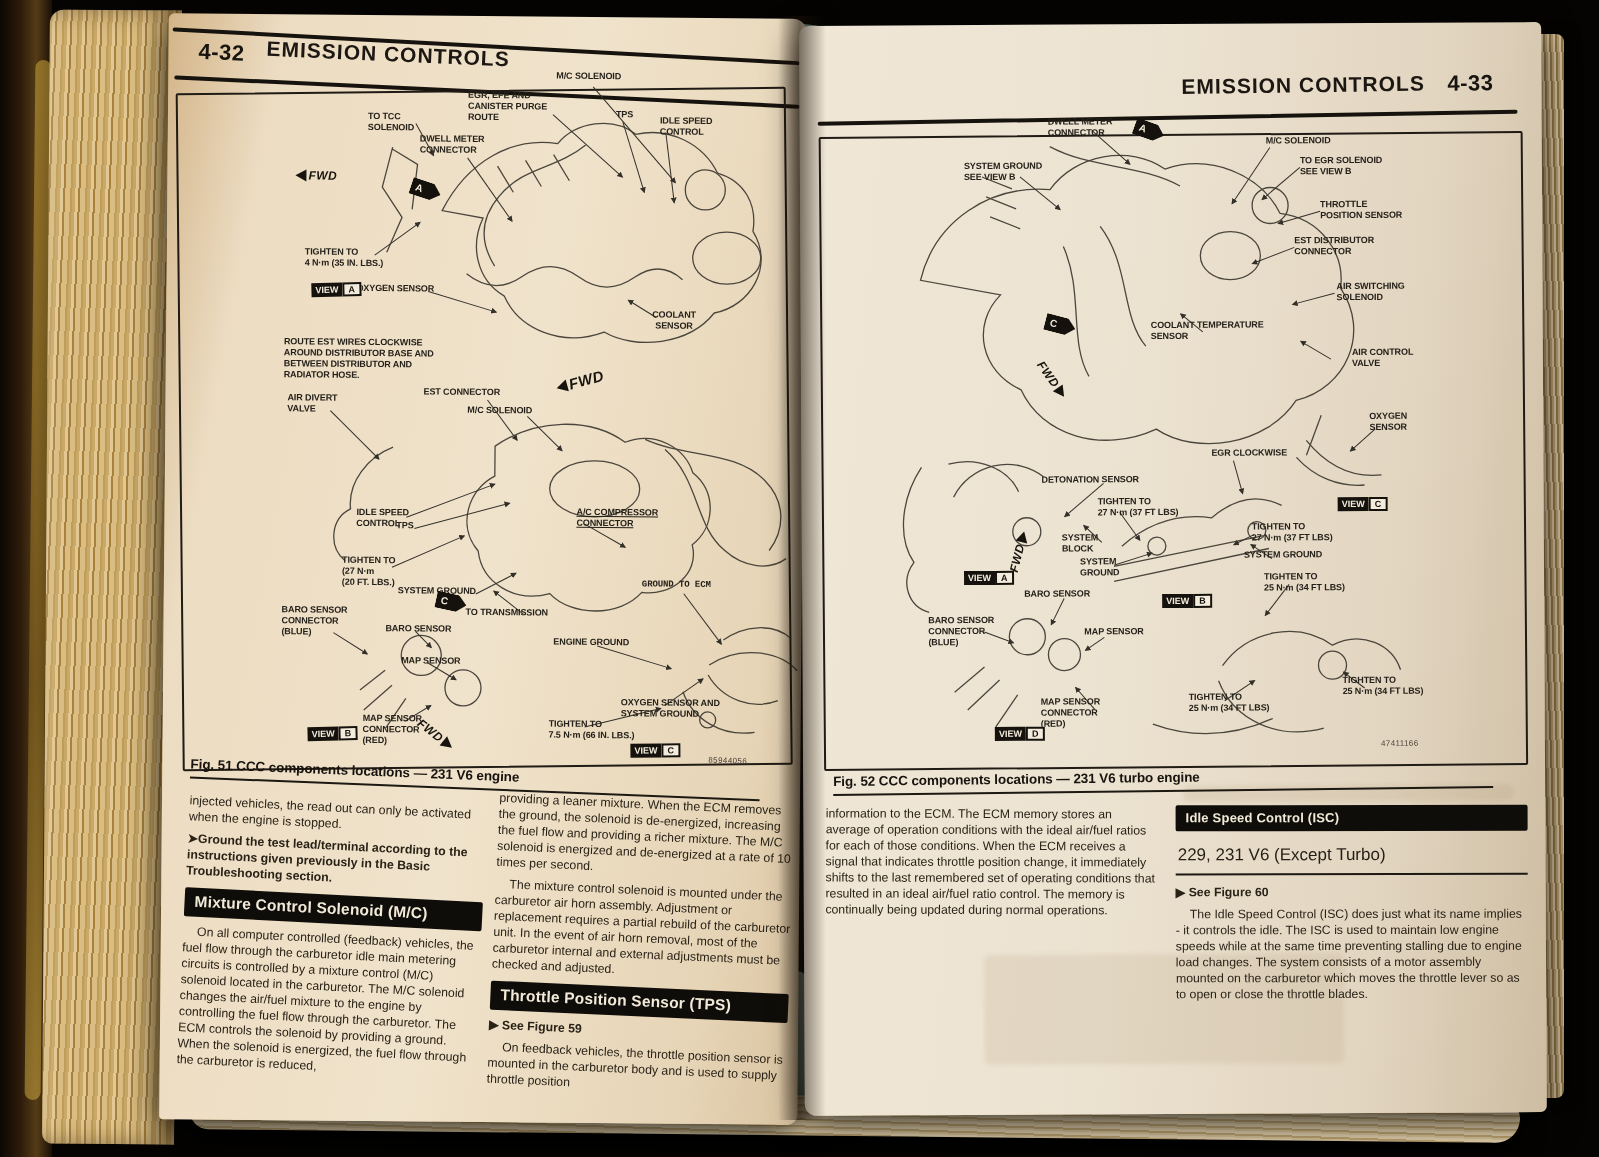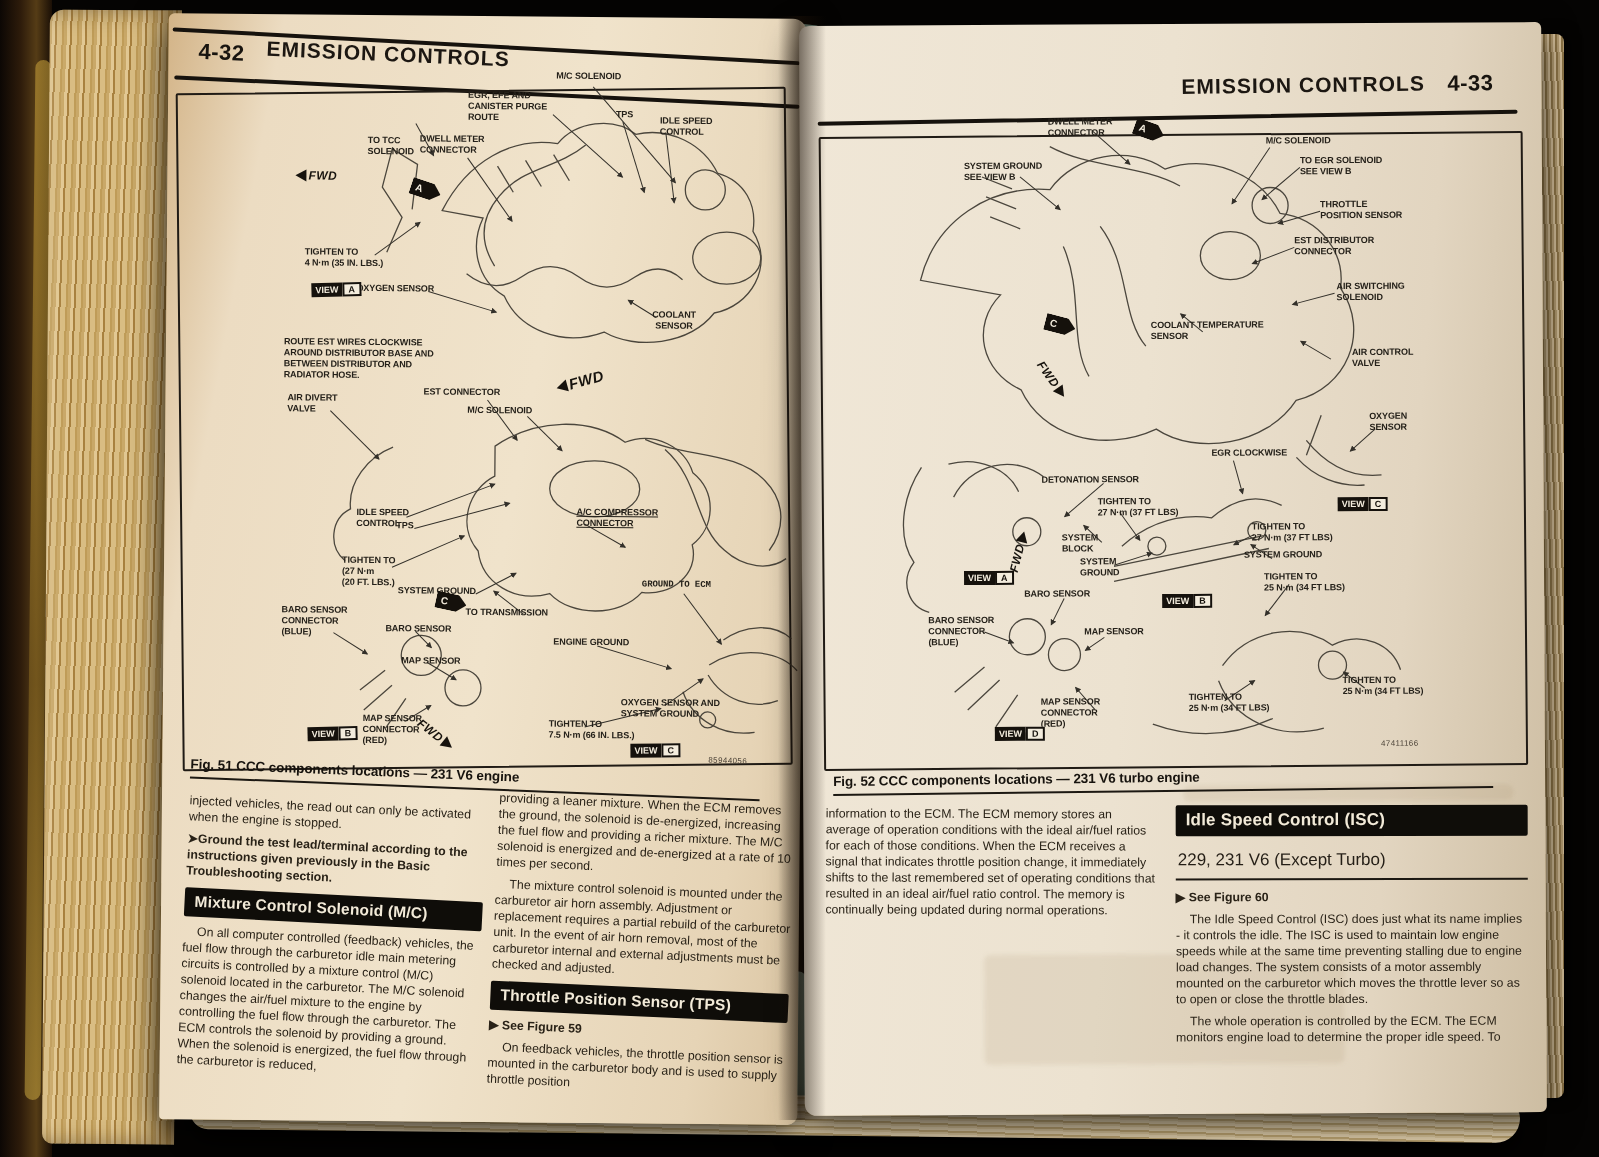--- a/index.html
+++ b/index.html
@@ -141,21 +141,21 @@
     </g>
   </svg>
 
   <div class="abs lbl" style="left:388px;top:54px;">M/C SOLENOID</div>
   <div class="abs lbl" style="left:300px;top:74px;">EGR, EFE AND
 CANISTER PURGE
 ROUTE</div>
   <div class="abs lbl" style="left:448px;top:92px;">TPS</div>
   <div class="abs lbl" style="left:492px;top:98px;">IDLE SPEED
 CONTROL</div>
-  <div class="abs lbl" style="left:200px;top:96px;margin-top:24px;">TO TCC
+  <div class="abs lbl" style="left:200px;top:96px;">TO TCC
 SOLENOID</div>
   <div class="abs lbl" style="left:252px;top:118px;">DWELL METER
 CONNECTOR</div>
   <div class="abs lbl" style="left:138px;top:232px;">TIGHTEN TO
 4 N·m (35 IN. LBS.)</div>
   <div class="abs lbl" style="left:190px;top:268px;">OXYGEN SENSOR</div>
   <div class="abs lbl tc" style="left:486px;top:292px;">COOLANT
 SENSOR</div>
   <div class="abs lbl" style="left:118px;top:322px;">ROUTE EST WIRES CLOCKWISE
 AROUND DISTRIBUTOR BASE AND
@@ -374,22 +374,21 @@
       <span class="tri-r"></span>
     </span>
   <div class="abs figid" style="left:578px;top:716px;">47411166</div>
 
   <div class="abs caption" style="left:30px;top:746px;width:660px;transform:rotate(-.4deg);">Fig. 52 CCC components locations — 231 V6 turbo engine</div>
 
   <div class="abs bodycol" style="left:22px;top:782px;width:332px;transform:rotate(.5deg);">
     <p>information to the ECM. The ECM memory stores an average of operation conditions with the ideal air/fuel ratios for each of those conditions. When the ECM receives a signal that indicates throttle position change, it immediately shifts to the last remembered set of operating conditions that resulted in an ideal air/fuel ratio control. The memory is continually being updated during normal operations.</p>
   </div>
   <div class="abs bodycol" style="left:372px;top:774px;width:352px;transform:rotate(.2deg);">
-    <div class="bar" style="font-size:17px;">Idle Speed Control (ISC)</div>
+    <div class="bar" style="font-size:13px;">Idle Speed Control (ISC)</div>
     <div class="subhead">229, 231 V6 (Except Turbo)</div>
     <div class="thinrule"></div>
     <p class="seefig"><span>▶</span> <span>See Figure 60</span></p>
     <p class="ind">The Idle Speed Control (ISC) does just what its name implies - it controls the idle. The ISC is used to maintain low engine speeds while at the same time preventing stalling due to engine load changes. The system consists of a motor assembly mounted on the carburetor which moves the throttle lever so as to open or close the throttle blades.</p>
-    <p class="ind">The whole operation is controlled by the ECM. The ECM monitors engine load to determine the proper idle speed. To</p>
   </div>
 </div>
 
 <div class="abs spine-shadow"></div>
 
 </body></html>

